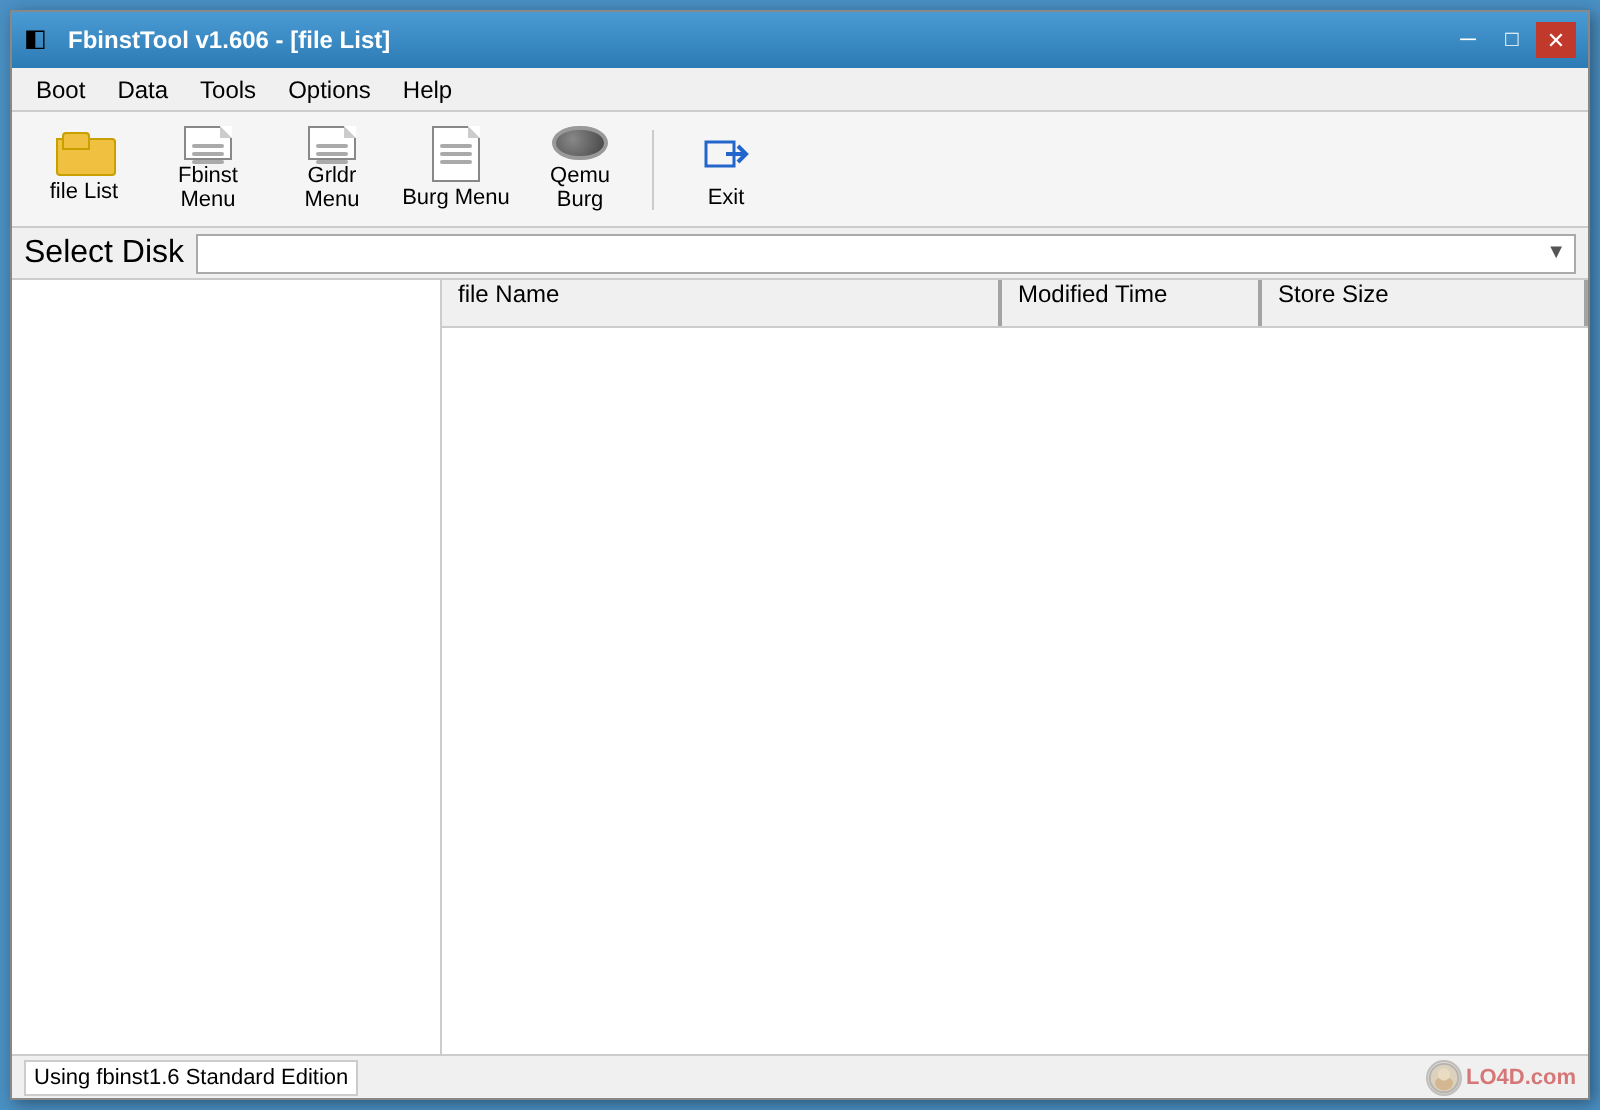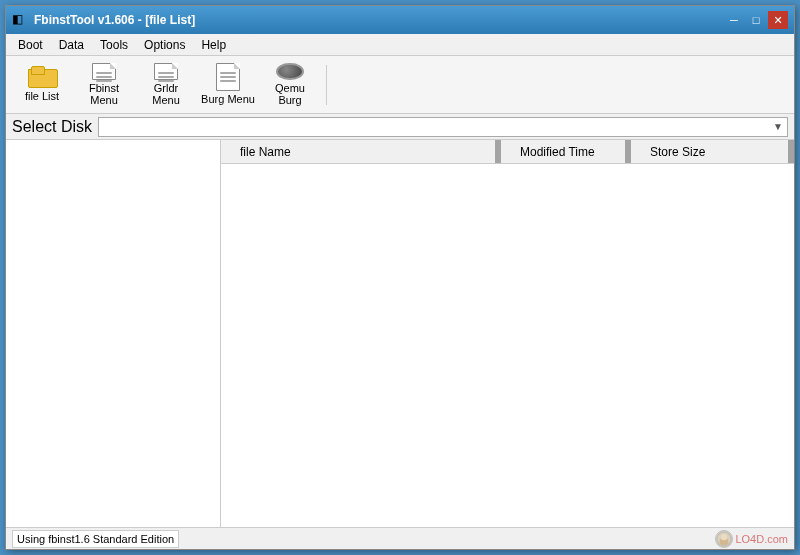--- a/index.html
+++ b/index.html
@@ -257,27 +257,27 @@
     
     .table-header {
       height: 24px;
       background: #f0f0f0;
       display: flex;
       align-items: center;
       border-bottom: 1px solid #ccc;
       flex-shrink: 0;
     }
     .col-header {
-      padding: 0 19px;
+      padding: 0 8px;
       font-size: 12px;
       color: #000;
-      border-right: 6px solid #a3a3a3;
+      border-right: 2px solid #a3a3a3;
       height: 100%;
       display: flex;
-      align-items: center;
+      align-items: flex-start;
     }
     .col-filename { width: 280px; }
     .col-size { width: 120px; }
     .col-modified { width: 130px; }
     .col-store { flex: 1; }
 
     
     .table-body {
       flex: 1;
       background: white;
@@ -327,21 +327,21 @@
       border: 1px solid #aaa;
       display: flex;
       align-items: center;
       justify-content: center;
       font-size: 8px;
       overflow: hidden;
     }
     .lo4d-text {
       font-size: 11px;
       color: #c44;
-      font-weight: normal;
+      font-weight: bold;
     }
   </style>
 </head>
 <body>
 
 <div class="window">
 
   <div class="title-bar">
     <div class="title-bar-left">
       <span class="title-icon">◧</span>
@@ -402,20 +402,30 @@
       <span class="toolbar-btn-label">Burg Menu</span>
     </div>
 
     <div class="toolbar-btn">
       <div class="icon-circle"></div>
       <span class="toolbar-btn-label">Qemu Burg</span>
     </div>
 
     <div class="toolbar-separator"></div>
 
+    <div class="toolbar-btn">
+      <div class="icon-exit">
+        <svg width="28" height="28" viewBox="0 0 28 28">
+          <rect x="4" y="8" width="14" height="12" fill="none" stroke="#2266cc" stroke-width="1.5"></rect>
+          <line x1="14" y1="14" x2="24" y2="14" stroke="#2266cc" stroke-width="2"></line>
+          <polyline points="20,10 24,14 20,18" fill="none" stroke="#2266cc" stroke-width="2"></polyline>
+        </svg>
+      </div>
+      <span class="toolbar-btn-label">Exit</span>
+    </div>
   </div>
 
   <div class="select-disk-row">
     <span class="select-disk-label">Select Disk</span>
     <div class="select-disk-combo">
       <span></span>
       <span class="combo-arrow">▼</span>
     </div>
   </div>
 

